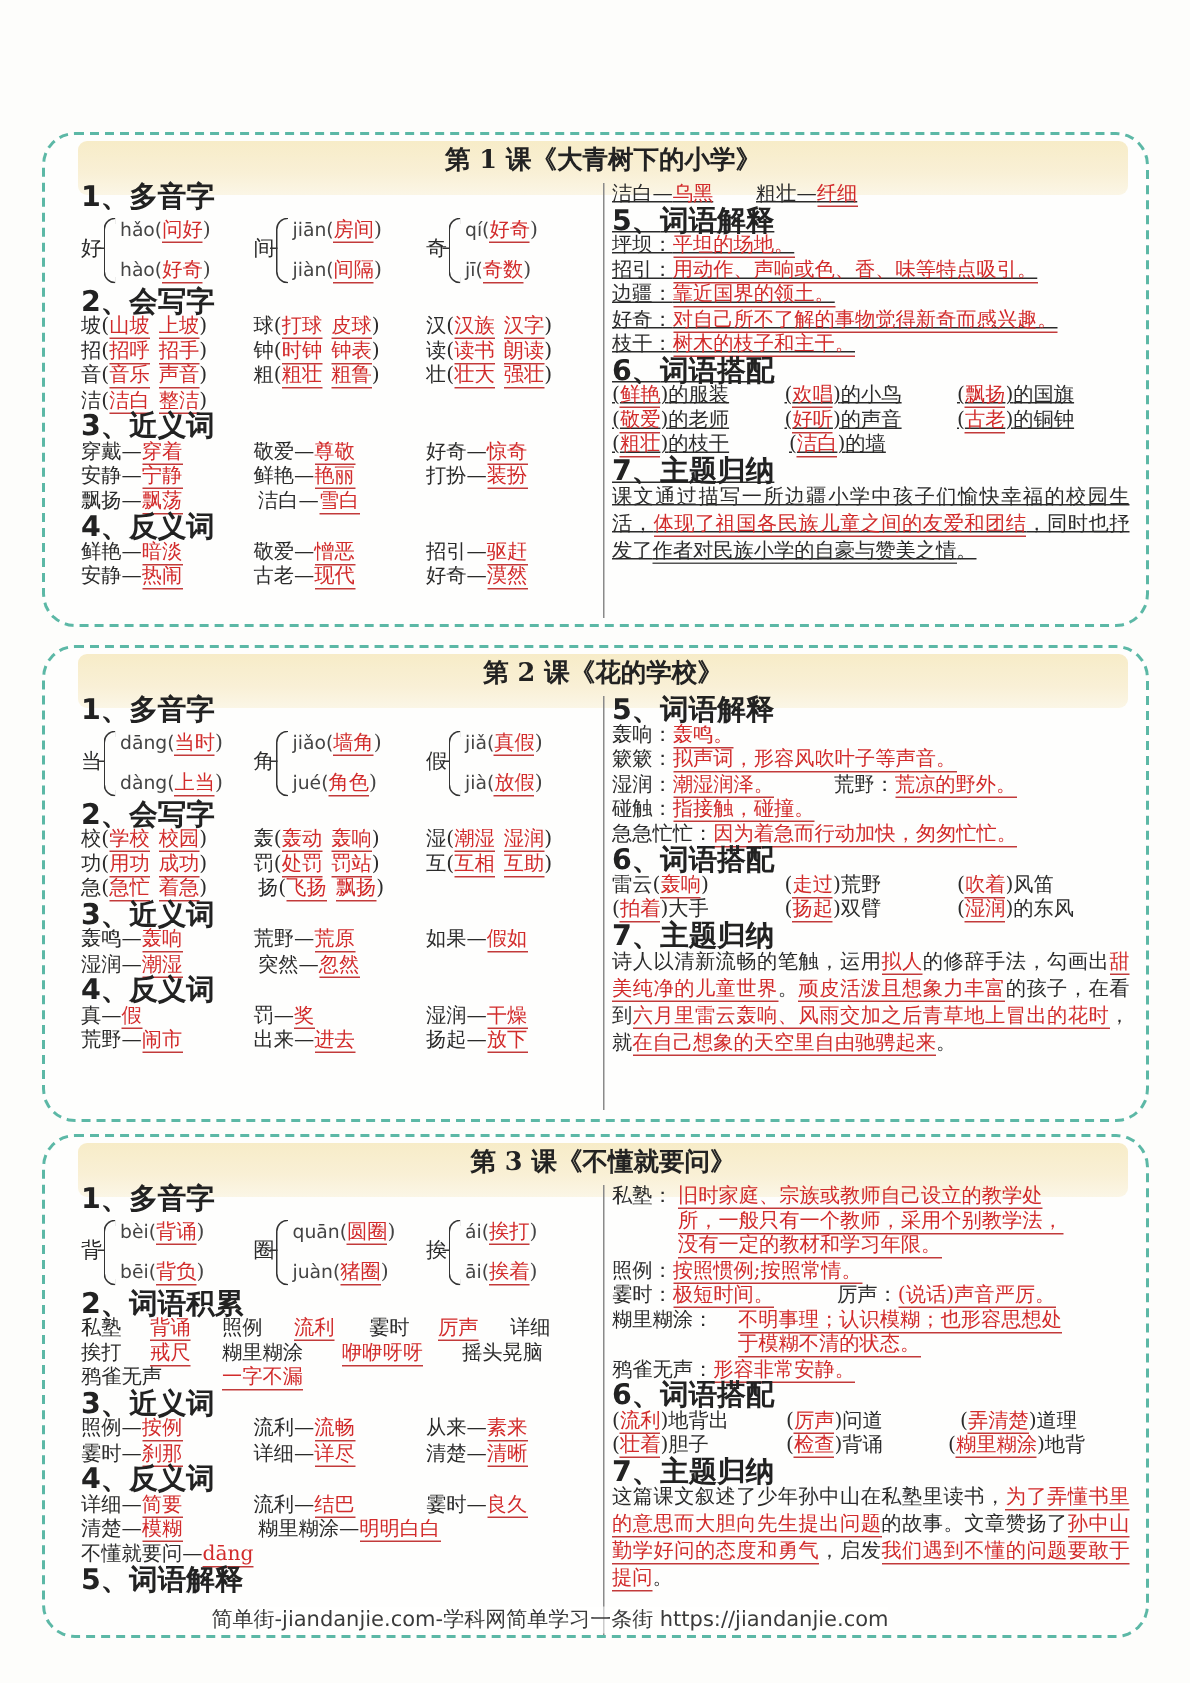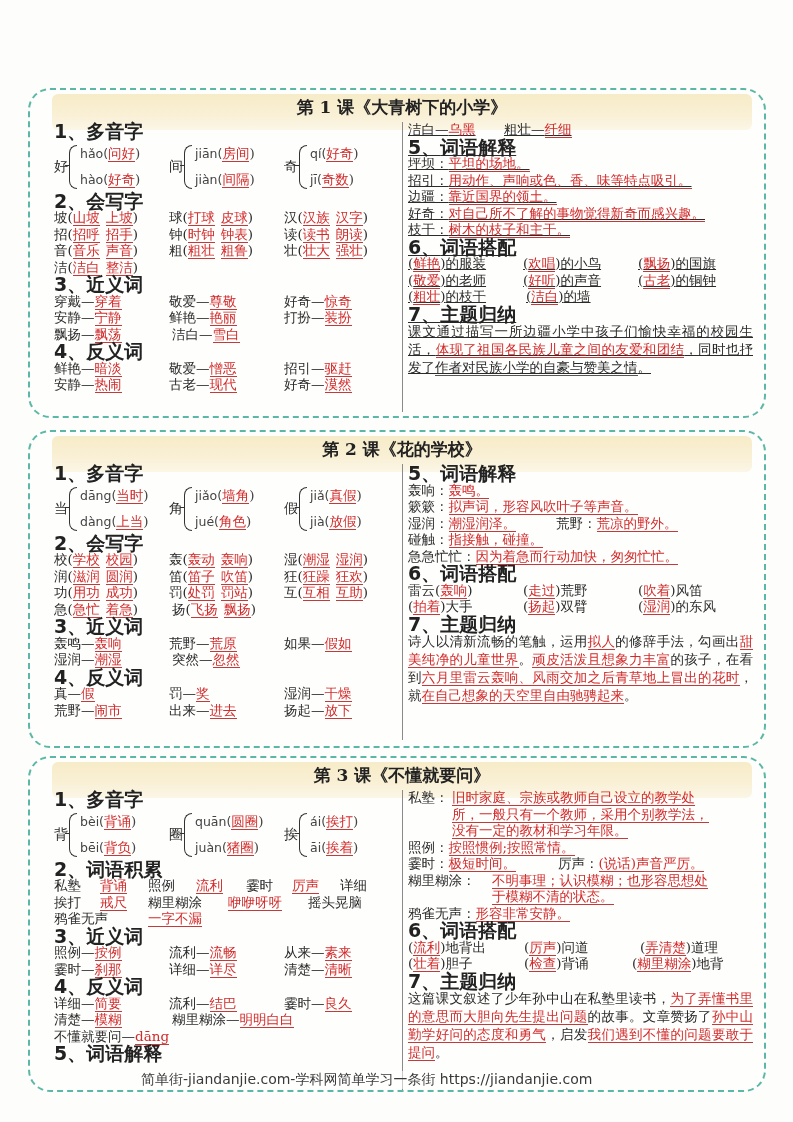--- a/index.html
+++ b/index.html
@@ -213,25 +213,20 @@
             <span class="pinyin"><span>jià(</span><span class="w red u">放假</span><span class="w">)</span></span>
           </div>
       </div>
     </div>
 
     <div class="sec-title"><span class="num">2、</span><span>会写字</span></div>
     <div class="row">
       <span class="c3w"><span>校</span>(<span class="red u">学校</span><span class="gap"></span><span class="red u">校园</span>)</span>
       <span class="c3w"><span>轰</span>(<span class="red u">轰动</span><span class="gap"></span><span class="red u">轰响</span>)</span>
       <span class="c3w"><span>湿</span>(<span class="red u">潮湿</span><span class="gap"></span><span class="red u">湿润</span>)</span>
-    </div>
-    <div class="row">
-      <span class="c3w"><span>润</span>(<span class="red u">滋润</span><span class="gap"></span><span class="red u">圆润</span>)</span>
-      <span class="c3w"><span>笛</span>(<span class="red u">笛子</span><span class="gap"></span><span class="red u">吹笛</span>)</span>
-      <span class="c3w"><span>狂</span>(<span class="red u">狂躁</span><span class="gap"></span><span class="red u">狂欢</span>)</span>
     </div>
     <div class="row">
       <span class="c3w"><span>功</span>(<span class="red u">用功</span><span class="gap"></span><span class="red u">成功</span>)</span>
       <span class="c3w"><span>罚</span>(<span class="red u">处罚</span><span class="gap"></span><span class="red u">罚站</span>)</span>
       <span class="c3w"><span>互</span>(<span class="red u">互相</span><span class="gap"></span><span class="red u">互助</span>)</span>
     </div>
     <div class="row">
       <span class="c3w"><span>急</span>(<span class="red u">急忙</span><span class="gap"></span><span class="red u">着急</span>)</span>
       <span class="c3w"><span>扬</span>(<span class="red u">飞扬</span><span class="gap"></span><span class="red u">飘扬</span>)</span>
     </div>

